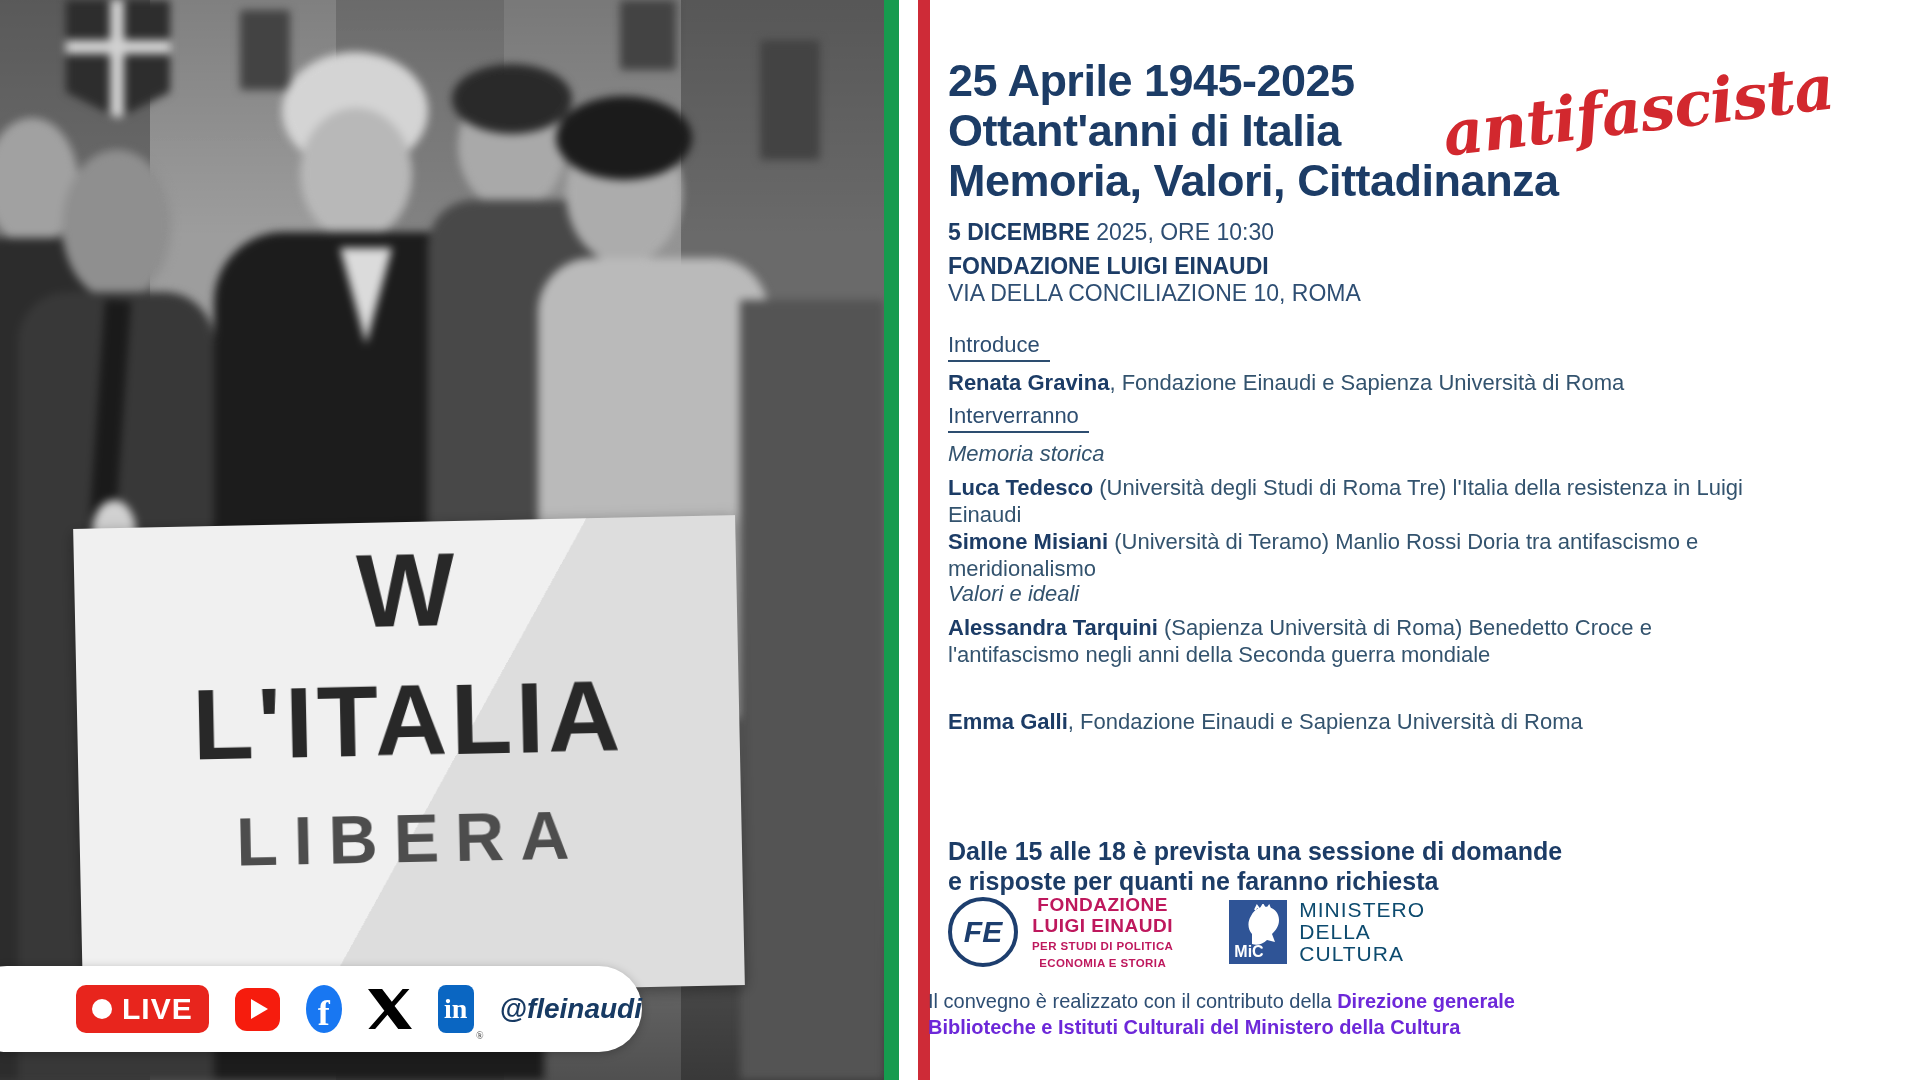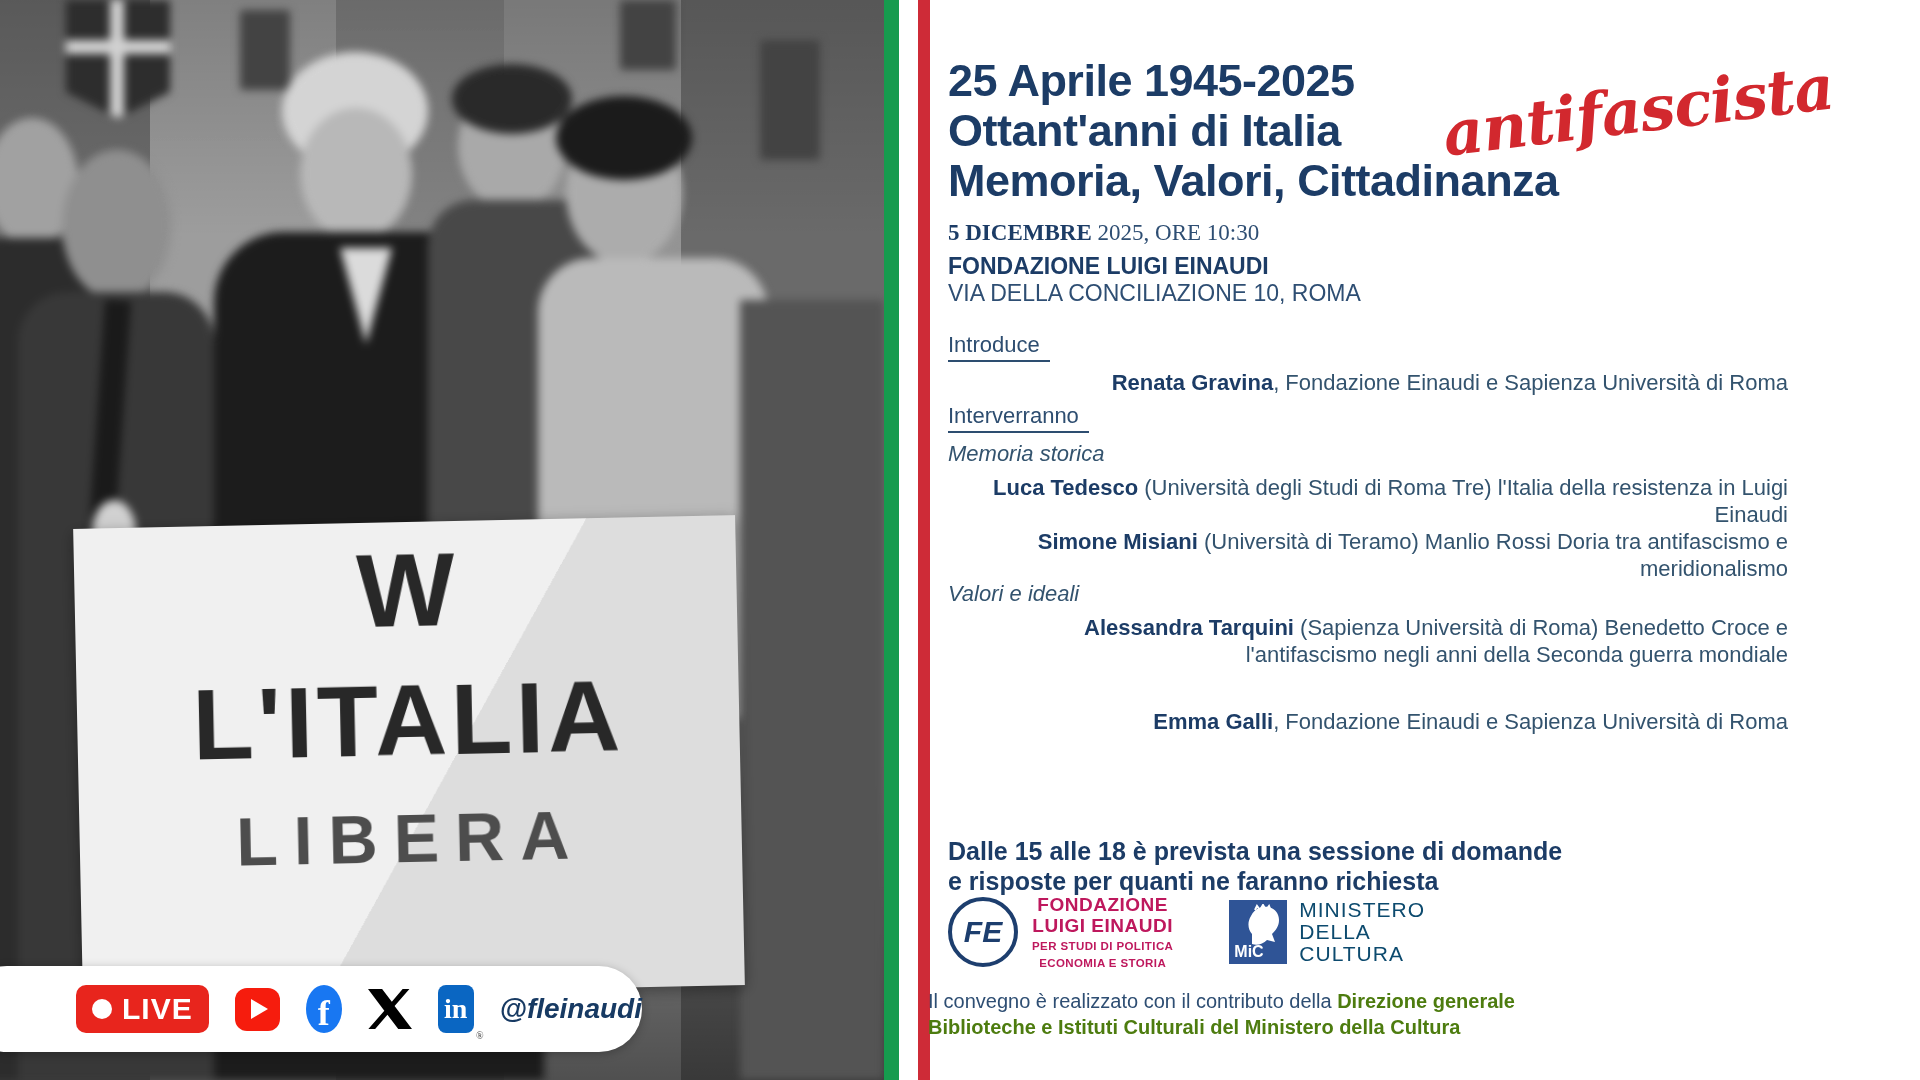--- a/index.html
+++ b/index.html
@@ -39,25 +39,25 @@
   .blk{position:absolute;left:0;width:840px;}
   .navy{color:#1c3c66;}
   .b{font-weight:bold;}
 
   .title{top:56px;font-size:45px;line-height:50px;font-weight:bold;color:#1c3c66;letter-spacing:-.5px;}
   .script{position:absolute;left:494px;top:30px;transform:rotate(-7deg);
           font-family:"DejaVu Serif",serif;font-style:italic;font-weight:bold;
           font-size:62px;color:#d2282e;letter-spacing:-1px;z-index:5;}
 
   .dateblk{top:219px;font-size:23px;line-height:27px;color:#2e4e73;}
-  .dateblk .row1{margin-bottom:7px;font-family:Liberation Serif, serif;}
+  .dateblk .row1{margin-bottom:7px;}
 
   .sec-head{display:inline-block;font-size:22px;color:#2d4d70;border-bottom:2px solid #2d4d70;
             padding-right:10px;padding-bottom:2px;margin-bottom:8px;}
-  .line{font-size:22px;line-height:26.5px;text-align:right;}
+  .line{font-size:22px;line-height:26.5px;}
   .sub{font-size:22px;line-height:26px;font-style:italic;margin-bottom:8px;}
   .sp{margin:0 0 1px 0;}
 
   .blk-introduce{top:332px;}
   .blk-interv{top:403px;}
   .blk-valori{top:581px;}
   .blk-conclude{top:709px;}
 
   .note{top:836px;font-size:25px;line-height:30px;font-weight:bold;color:#1c3c66;}
 
@@ -71,21 +71,21 @@
   .fle-text .big{font-size:19px;font-weight:bold;letter-spacing:.5px;line-height:21px;}
   .fle-text .small{font-size:11.5px;font-weight:bold;letter-spacing:.4px;line-height:14px;margin-top:3px;}
   .mic-logo{display:flex;align-items:center;gap:12px;}
   .mic-square{position:relative;width:58px;height:64px;background:#2f5496;overflow:hidden;}
   .mic-square svg{position:absolute;right:2px;top:4px;}
   .mic-abbr{position:absolute;left:5px;bottom:3px;color:#ffffff;font-weight:bold;font-size:16px;}
   .mic-text{color:#0c4a6e;font-size:21px;line-height:22px;letter-spacing:1px;}
 
   
   .credit{top:988px;left:-20px;font-size:20px;line-height:26px;color:#2e4e73;}
-  .credit .b{color:#4d7c0f;}
+  .credit .b{color:#6d28d9;}
 
   
   .pill{position:absolute;left:-36px;top:966px;width:678px;height:86px;background:#ffffff;
         border-radius:43px;z-index:20;display:flex;align-items:center;gap:26px;
         padding-left:112px;box-sizing:border-box;box-shadow:0 2px 10px rgba(0,0,0,.25);}
   .live-badge{display:flex;align-items:center;gap:10px;background:#e8251d;border-radius:10px;
               height:48px;padding:0 16px;color:#ffffff;font-weight:bold;font-size:30px;letter-spacing:1px;}
   .live-dot{width:20px;height:20px;border-radius:50%;background:#ffffff;}
   .icon{display:flex;align-items:center;justify-content:center;font-family:Liberation Serif, serif;}
   .yt{width:60px;height:43px;background:#f61c0d;border-radius:12px;}

